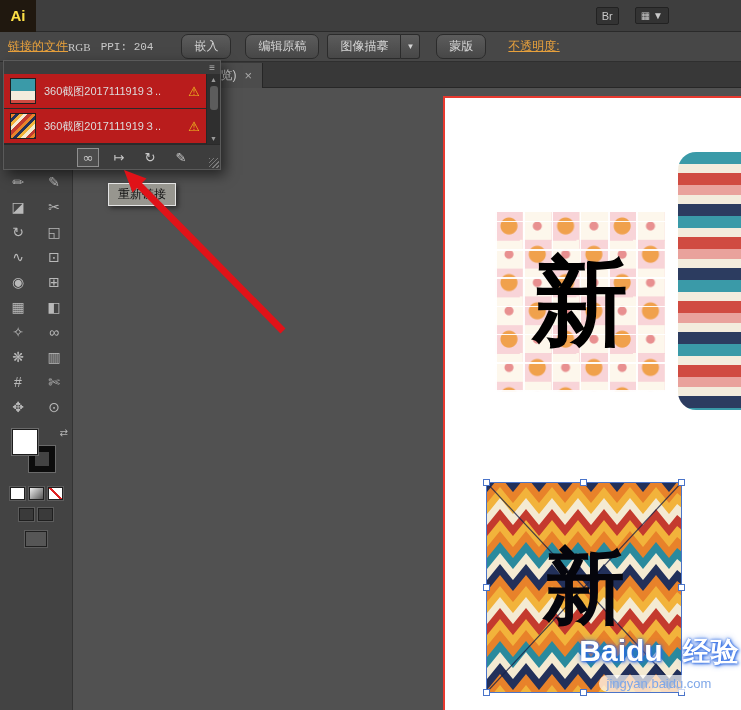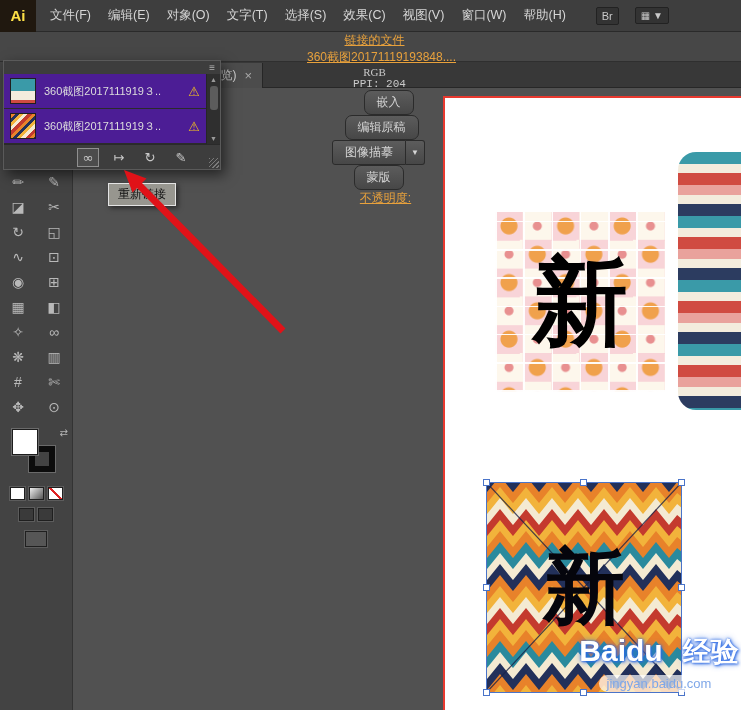--- a/index.html
+++ b/index.html
@@ -15,34 +15,34 @@
   .menu-items { display:flex; gap:13px; margin-left:12px; font-size:12.5px; color:#d6d6d6; }
   .menu-item { cursor:default; padding:2px 2px; }
   .menubar-right { margin-left:auto; margin-right:72px; display:flex; gap:16px; align-items:center; }
   .mb-icon { color:#c9c9c9; font-size:11px; background:#333; border:1px solid #222;
     padding:2px 5px; border-radius:2px; display:flex; gap:3px; align-items:center; }
   .mb-icon i { font-style:normal; font-size:10px; }
 
   
   .controlbar { position:absolute; left:0; top:32px; right:0; height:30px; background:#474747;
     border-bottom:1px solid #2f2f2f; display:flex; align-items:center; font-size:12px;
-    color:#c9c9c9; padding-left:8px; white-space:nowrap; z-index:10;flex-direction:column; }
+    color:#c9c9c9; padding-left:8px; white-space:nowrap; z-index:10; }
   .orange { color:#e8a13c; text-decoration:underline; cursor:pointer; }
   .cb-file { margin-left:14px; }
   .cb-rgb { font-family:Liberation Serif, serif; font-size:11px; }
   .cb-ppi { margin-left:10px; font-family:"Liberation Mono","DejaVu Sans Mono",monospace; font-size:11px; }
   .cbtn { background:linear-gradient(#5c5c5c,#474747); border:1px solid #2b2b2b; color:#d5d5d5;
     font-size:12px; padding:3px 12px; border-radius:7px; cursor:pointer;
     font-family:"Liberation Sans","DejaVu Sans",sans-serif; }
   .cb-embed { margin-left:28px; }
   .cb-edit { margin-left:14px; }
   .btn-group { margin-left:8px; display:flex; }
   .btn-group .cbtn { border-radius:3px 0 0 3px; }
   .btn-group .cbtn.arrow { border-radius:0 3px 3px 0; border-left:none; padding:3px 5px; font-size:8px; }
-  .cb-mask { margin-left:8px;padding-left:12px; }
+  .cb-mask { margin-left:16px;padding-left:12px; }
   .cb-opacity { margin-left:22px;text-align:center; }
 
   
   .toolbar { position:absolute; left:0; top:62px; width:73px; bottom:0; background:#434343;
     border-right:1px solid #333; z-index:5; }
   .tools-grid { display:grid; grid-template-columns:1fr 1fr; padding-top:8px; row-gap:1px;
     justify-items:center; }
   .tool { width:28px; height:24px; line-height:24px; text-align:center; color:#b9b9b9;
     font-size:14px; cursor:pointer; }
   .swatch-area { position:relative; width:48px; height:50px; margin:10px auto 0; }
@@ -115,21 +115,21 @@
 
   
   .links-panel { position:absolute; left:3px; top:60px; width:218px; background:#3d3d3d;
     border:1px solid #5a5a5a; box-shadow:4px 5px 12px rgba(0,0,0,.55); z-index:50; }
   .panel-top { height:13px; display:flex; justify-content:flex-end; align-items:center;
     padding-right:5px; }
   .panel-menu { color:#b3b3b3; font-size:10px; line-height:10px; cursor:pointer; }
   .panel-body { display:flex; }
   .links-list { flex:1; }
   .link-row { height:35px; display:flex; align-items:center; gap:8px; padding:0 4px 0 6px;
-    background:#4c1d95; border-bottom:1px solid #2b2b2b; cursor:pointer; }
+    background:#b91c1c; border-bottom:1px solid #2b2b2b; cursor:pointer; }
   .thumb { width:26px; height:26px; border:1px solid #1f1f1f; flex:0 0 auto; }
   .thumb.zigzag { background:repeating-linear-gradient(135deg,#e8822a 0 3px,#22305a 3px 6px,
     #f2b33b 6px 9px,#f4ead2 9px 12px,#c43a2e 12px 15px); }
   .link-name { flex:1; color:#dddddd; font-size:11px; overflow:hidden; white-space:nowrap; }
   .warn { color:#f0c020; font-size:13px; margin-right:2px; }
   .panel-scrollbar { width:14px; background:#2f2f2f; border-left:1px solid #262626;
     display:flex; flex-direction:column; align-items:center; padding:1px 0; }
   .sb-arrow { color:#9a9a9a; font-size:7px; line-height:9px; cursor:pointer; }
   .sb-thumb { width:8px; height:24px; background:#5c5c5c; border-radius:3px; margin:2px 0 auto 0;
     cursor:grab; }
@@ -151,43 +151,31 @@
   .arrow-overlay { position:absolute; left:0; top:0; width:741px; height:710px;
     pointer-events:none; z-index:100; }
 </style>
 </head>
 <body>
 
 <div class="app">
 
   <header class="menubar">
     <div class="logo">Ai</div>
-    <nav class="menu-items">
-        <span class="menu-item">文件(F)</span>
-        <span class="menu-item">编辑(E)</span>
-        <span class="menu-item">对象(O)</span>
-        <span class="menu-item">文字(T)</span>
-        <span class="menu-item">选择(S)</span>
-        <span class="menu-item">效果(C)</span>
-        <span class="menu-item">视图(V)</span>
-        <span class="menu-item">窗口(W)</span>
-        <span class="menu-item">帮助(H)</span>
-      </nav>
     <div class="menubar-right">
       <span class="mb-icon">Br</span>
       <span class="mb-icon">
           <i>▦</i>
           <i>▼</i>
         </span>
     </div>
   </header>
 
   <div class="controlbar">
     <span class="orange">链接的文件</span>
-    <span class="orange cb-file">360截图20171119193848....</span>
     <span class="cb-rgb">RGB</span>
     <span class="cb-ppi">PPI: 204</span>
     <button class="cbtn cb-embed">嵌入</button>
     <button class="cbtn cb-edit">编辑原稿</button>
     <span class="btn-group">
       <button class="cbtn">图像描摹</button>
       <button class="cbtn arrow">▼</button>
     </span>
     <button class="cbtn cb-mask">蒙版</button>
     <span class="orange cb-opacity">不透明度:</span>

